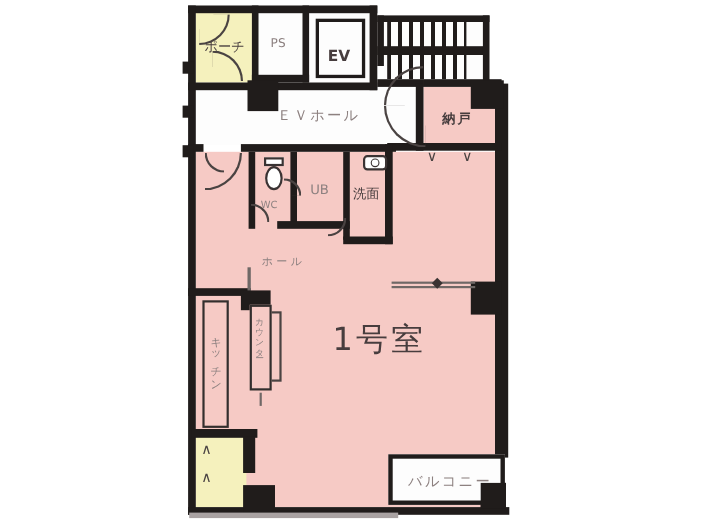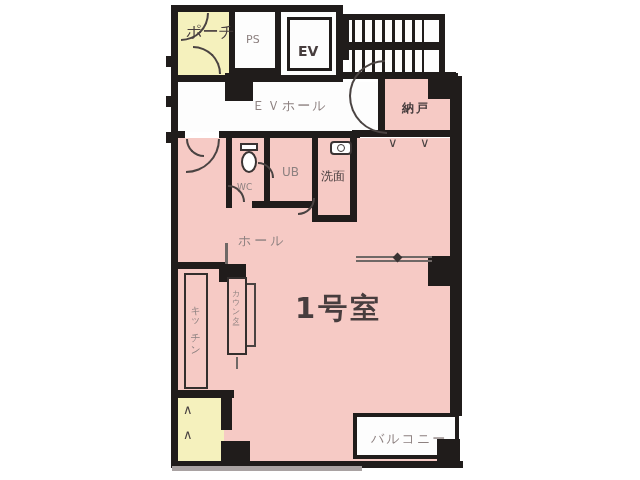--- a/index.html
+++ b/index.html
@@ -6,21 +6,21 @@
   #canvas{position:relative;width:640px;height:480px;background:#fff;overflow:hidden;
           font-family:"DejaVu Sans","Liberation Sans",sans-serif;}
   .abs{position:absolute;}
   .wall{position:absolute;background:var(--wall);}
   .room{position:absolute;}
   .pink{background:var(--pink);}
   .yellow{background:var(--yellow);}
   .white{background:#fdfdfd;}
   .lbl{position:absolute;color:var(--gray);white-space:nowrap;line-height:1;}
   .dark{color:var(--dark);}
-  .big{color:var(--dark);font-weight:bold;}
+  .big{color:var(--dark);font-weight:normal;text-align:center;}
   .vert{writing-mode:vertical-rl;text-orientation:upright;}
   .arc{position:absolute;border:2px solid #4a4342;background:transparent;box-sizing:border-box;}
   .arc.tl{border-radius:100% 0 0 0;border-right:none;border-bottom:none;}
   .arc.tr{border-radius:0 100% 0 0;border-left:none;border-bottom:none;}
   .arc.bl{border-radius:0 0 0 100%;border-right:none;border-top:none;}
   .arc.br{border-radius:0 0 100% 0;border-left:none;border-top:none;}
   .outline{position:absolute;border:2px solid #332e2d;box-sizing:border-box;background:var(--pink);}
   .thinline{position:absolute;background:#6f6866;}
   .hatch{position:absolute;background:repeating-linear-gradient(90deg,var(--wall) 0 3px,transparent 3px 10px);}
   .partition{position:absolute;border-top:2px solid #6f6866;border-bottom:2px solid #6f6866;height:2px;}
@@ -119,24 +119,24 @@
   <div class="chev" style="left:183px;top:403px;">∧</div>
   <div class="chev" style="left:183px;top:428px;">∧</div>
 
   <div class="abs" style="left:353px;top:413px;width:106px;height:46px;background:#fdfdfd;border:4px solid var(--wall);box-sizing:border-box;">
     <span class="lbl" style="left:14px;top:15px;font-size:13px;letter-spacing:2px;">バルコニー</span>
   </div>
   <div class="wall" style="left:437px;top:439px;width:23px;height:23px;"></div>
 
   <div class="shadow" style="left:172px;top:466px;width:190px;height:5px;"></div>
 
-  <span class="lbl dark" style="left:186px;top:24px;font-size:16px;">ポーチ</span>
+  <span class="lbl dark" style="left:186px;top:36px;font-size:12px;">ポーチ</span>
   <span class="lbl" style="left:246px;top:34px;font-size:11px;">PS</span>
   <span class="lbl dark" style="left:298px;top:44px;font-size:14px;font-weight:bold;">EV</span>
   <span class="lbl" style="left:252px;top:99px;font-size:13px;letter-spacing:2px;">ＥＶホール</span>
   <span class="lbl dark" style="left:402px;top:102px;font-size:12px;font-weight:bold;letter-spacing:2px;">納戸</span>
   <span class="lbl" style="left:237px;top:183px;font-size:9px;">WC</span>
   <span class="lbl" style="left:282px;top:166px;font-size:12px;">UB</span>
   <span class="lbl dark" style="left:321px;top:170px;font-size:12px;">洗面</span>
-  <span class="lbl" style="left:238px;top:234px;font-size:13px;letter-spacing:3px;">ホール</span>
+  <span class="lbl" style="left:238px;top:234px;font-size:10px;letter-spacing:3px;">ホール</span>
   <div class="big abs" style="left:295px;top:289px;width:100px;font-size:29px;letter-spacing:3px;">1号室</div>
 
 </div>
 
 </body></html>

